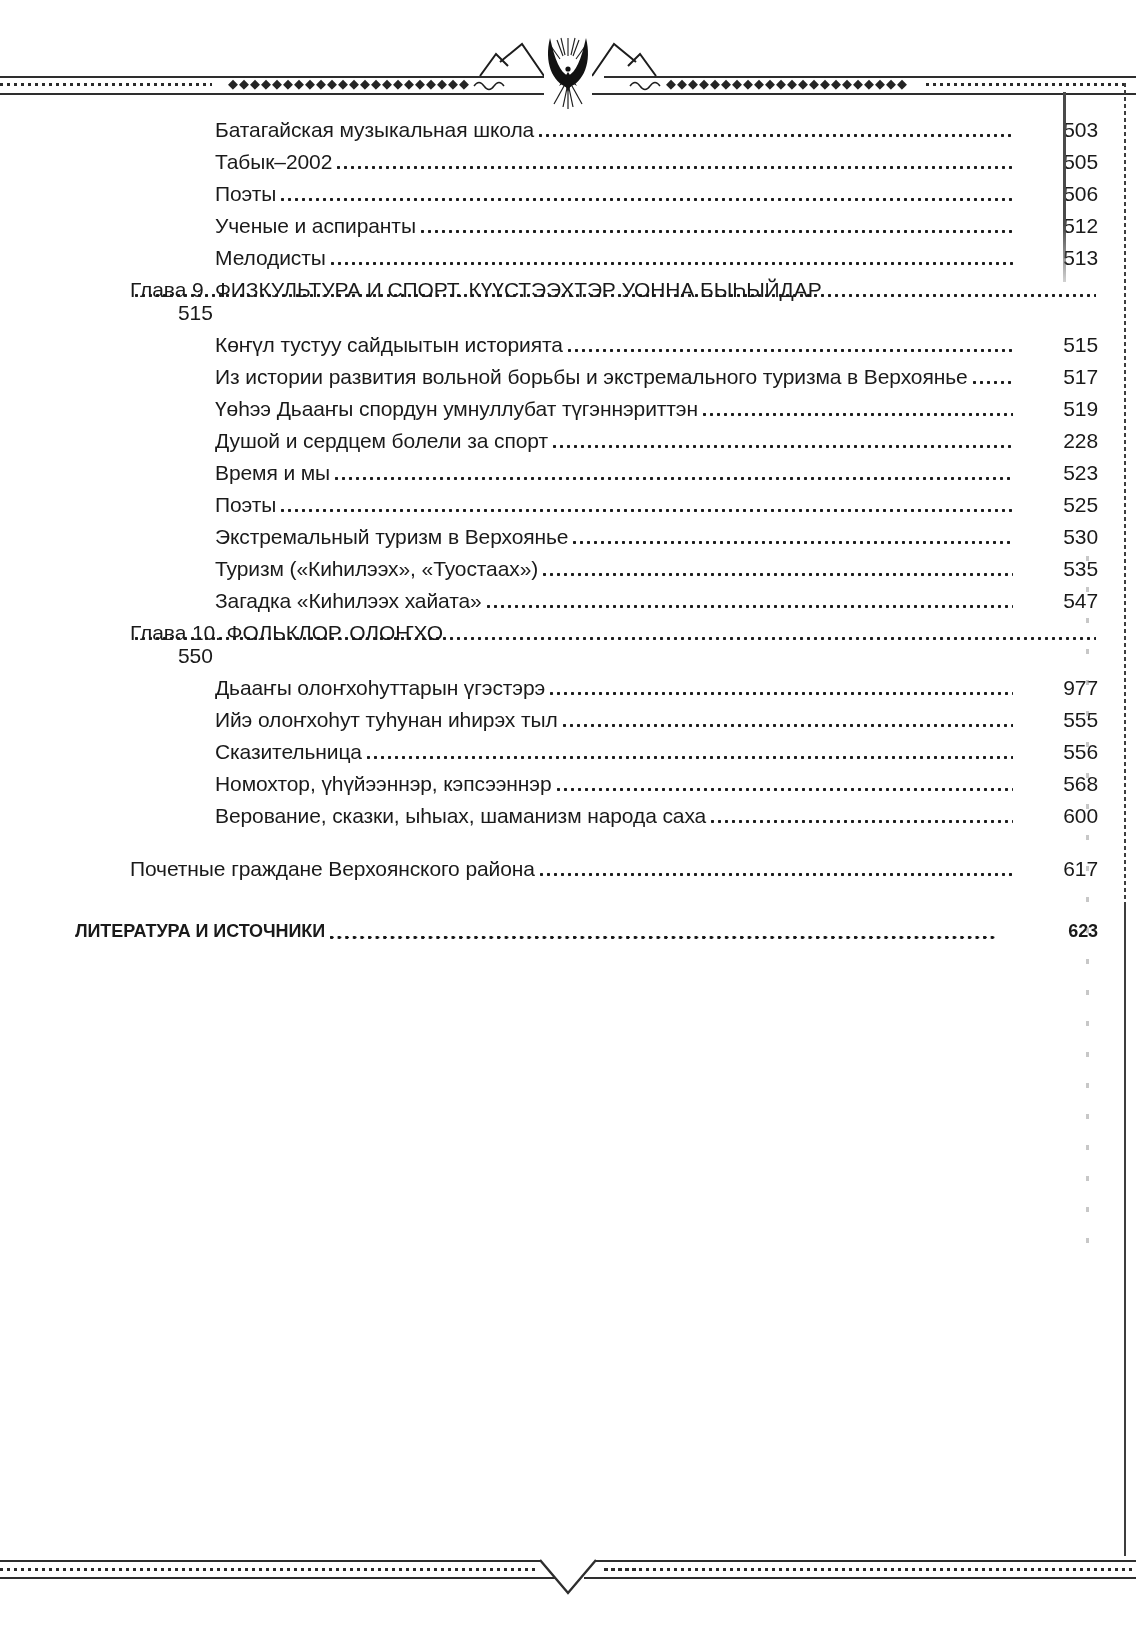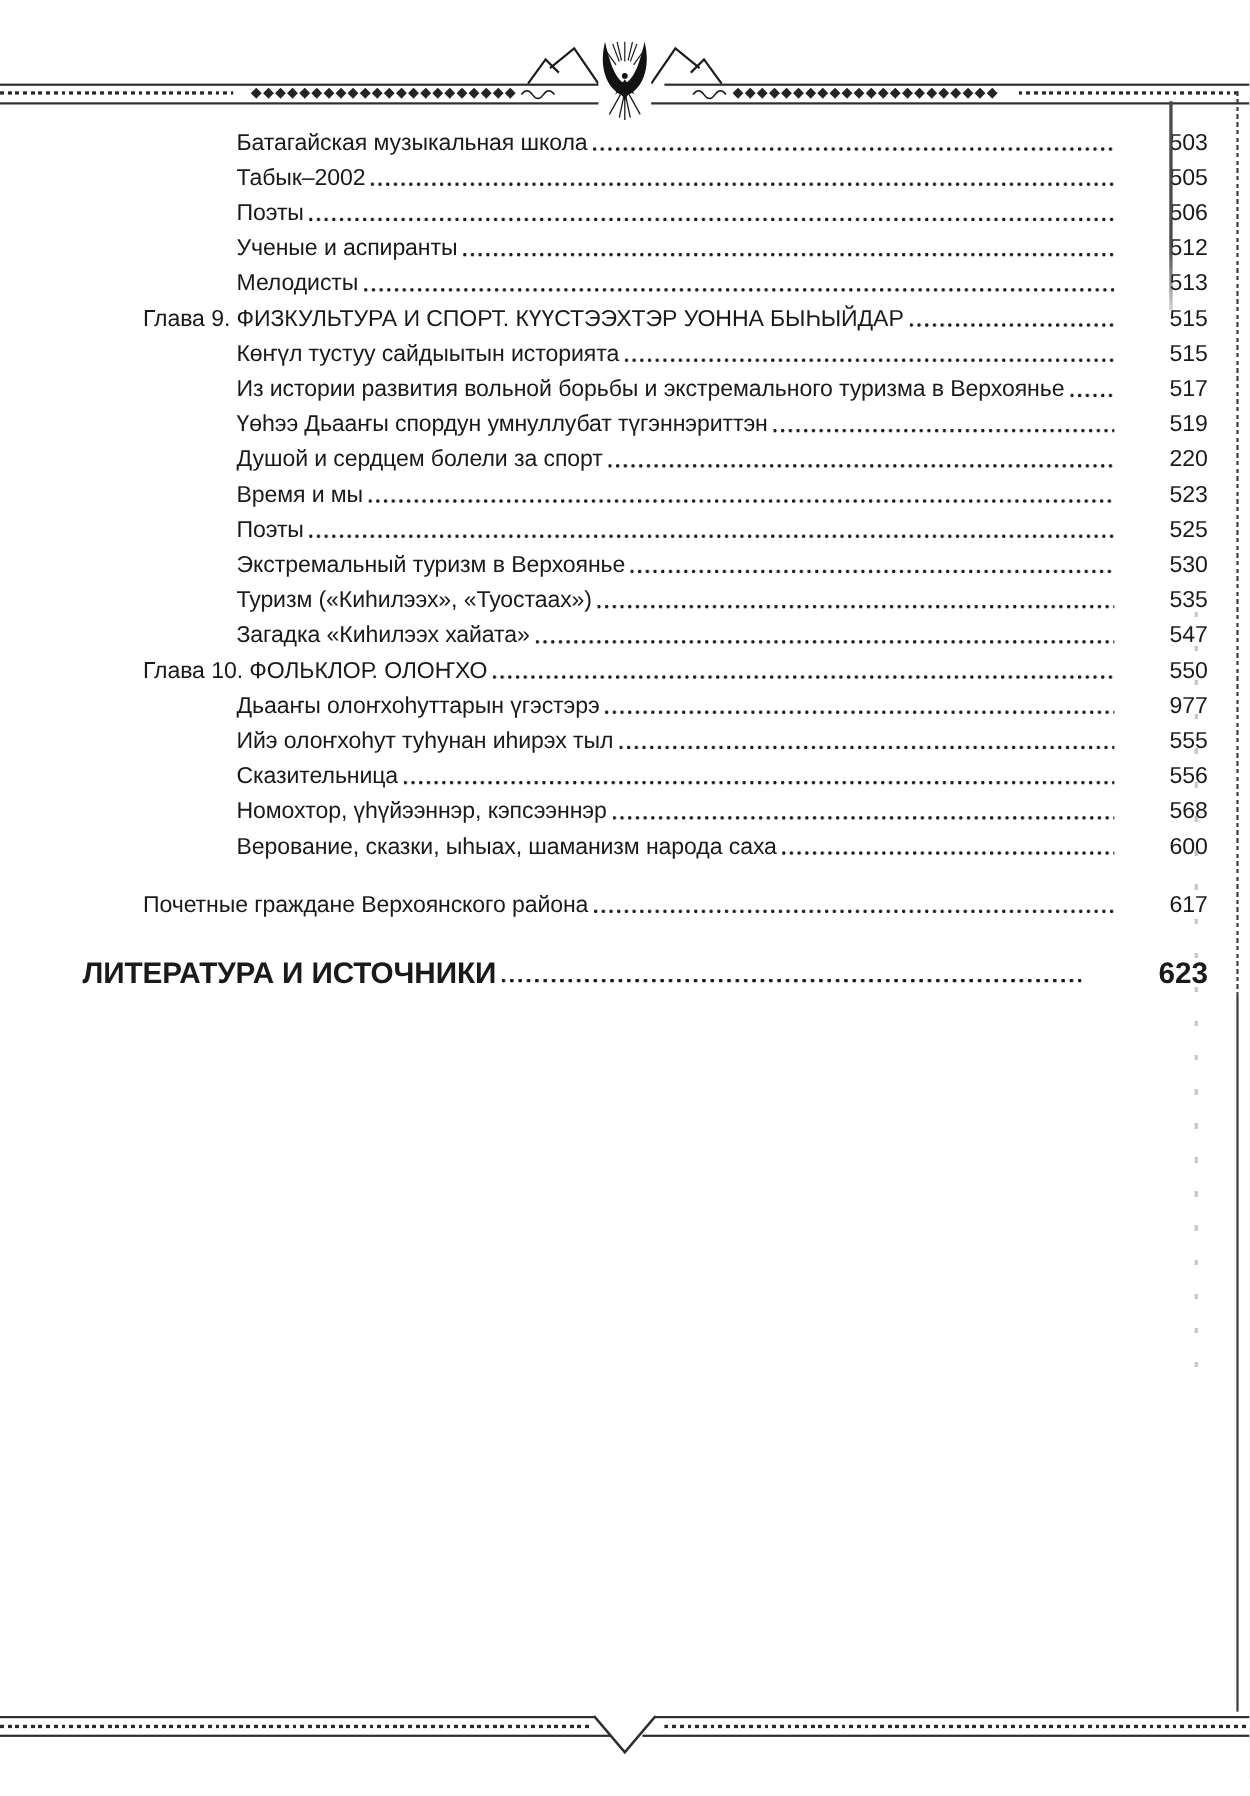--- a/index.html
+++ b/index.html
@@ -45,23 +45,23 @@
   .toc{position:absolute;left:75px;top:118px;width:1023px;}
   .row{display:flex;align-items:baseline;line-height:23px;font-size:21px;margin-bottom:9px;
     letter-spacing:-0.1px;}
   .row .t{white-space:nowrap;}
   .row .leader{flex:1 1 0;position:relative;align-self:stretch;min-width:28px;}
   .row .leader::after{content:"";position:absolute;left:5px;right:2px;bottom:4px;height:3px;
     background-image:radial-gradient(circle at 1.5px 1.5px,#1c1c1c 1.35px,transparent 1.8px);
     background-size:7px 3px;background-repeat:repeat-x;}
   .row .p{white-space:nowrap;text-align:right;padding-left:48px;}
   .sub{padding-left:140px;}
-  .chapter{padding-left:55px;}
+  .chapter{padding-left:55px;flex-direction:column;}
   .honorary{padding-left:55px;margin-top:30px;}
-  .literature{padding-left:0;margin-top:40px;font-weight:bold;font-size:27px;}
+  .literature{padding-left:0;margin-top:40px;font-weight:bold;font-size:18px;}
   .literature .leader::after{height:3.5px;bottom:4px;
     background-image:radial-gradient(circle at 1.7px 1.7px,#161616 1.6px,transparent 2.1px);
     background-size:7.6px 3.5px;}
   .literature .p{margin-left:20px;}
 </style>
 </head>
 <body>
 
 <div class="page">
 
@@ -156,21 +156,21 @@
         <span class="p">517</span>
       </div>
       <div class="row sub">
         <span class="t">Үөһээ Дьааҥы спордун умнуллубат түгэннэриттэн</span>
         <span class="leader"></span>
         <span class="p">519</span>
       </div>
       <div class="row sub">
         <span class="t">Душой и сердцем болели за спорт</span>
         <span class="leader"></span>
-        <span class="p">220</span>
+        <span class="p">228</span>
       </div>
       <div class="row sub">
         <span class="t">Время и мы</span>
         <span class="leader"></span>
         <span class="p">523</span>
       </div>
       <div class="row sub">
         <span class="t">Поэты</span>
         <span class="leader"></span>
         <span class="p">525</span>

